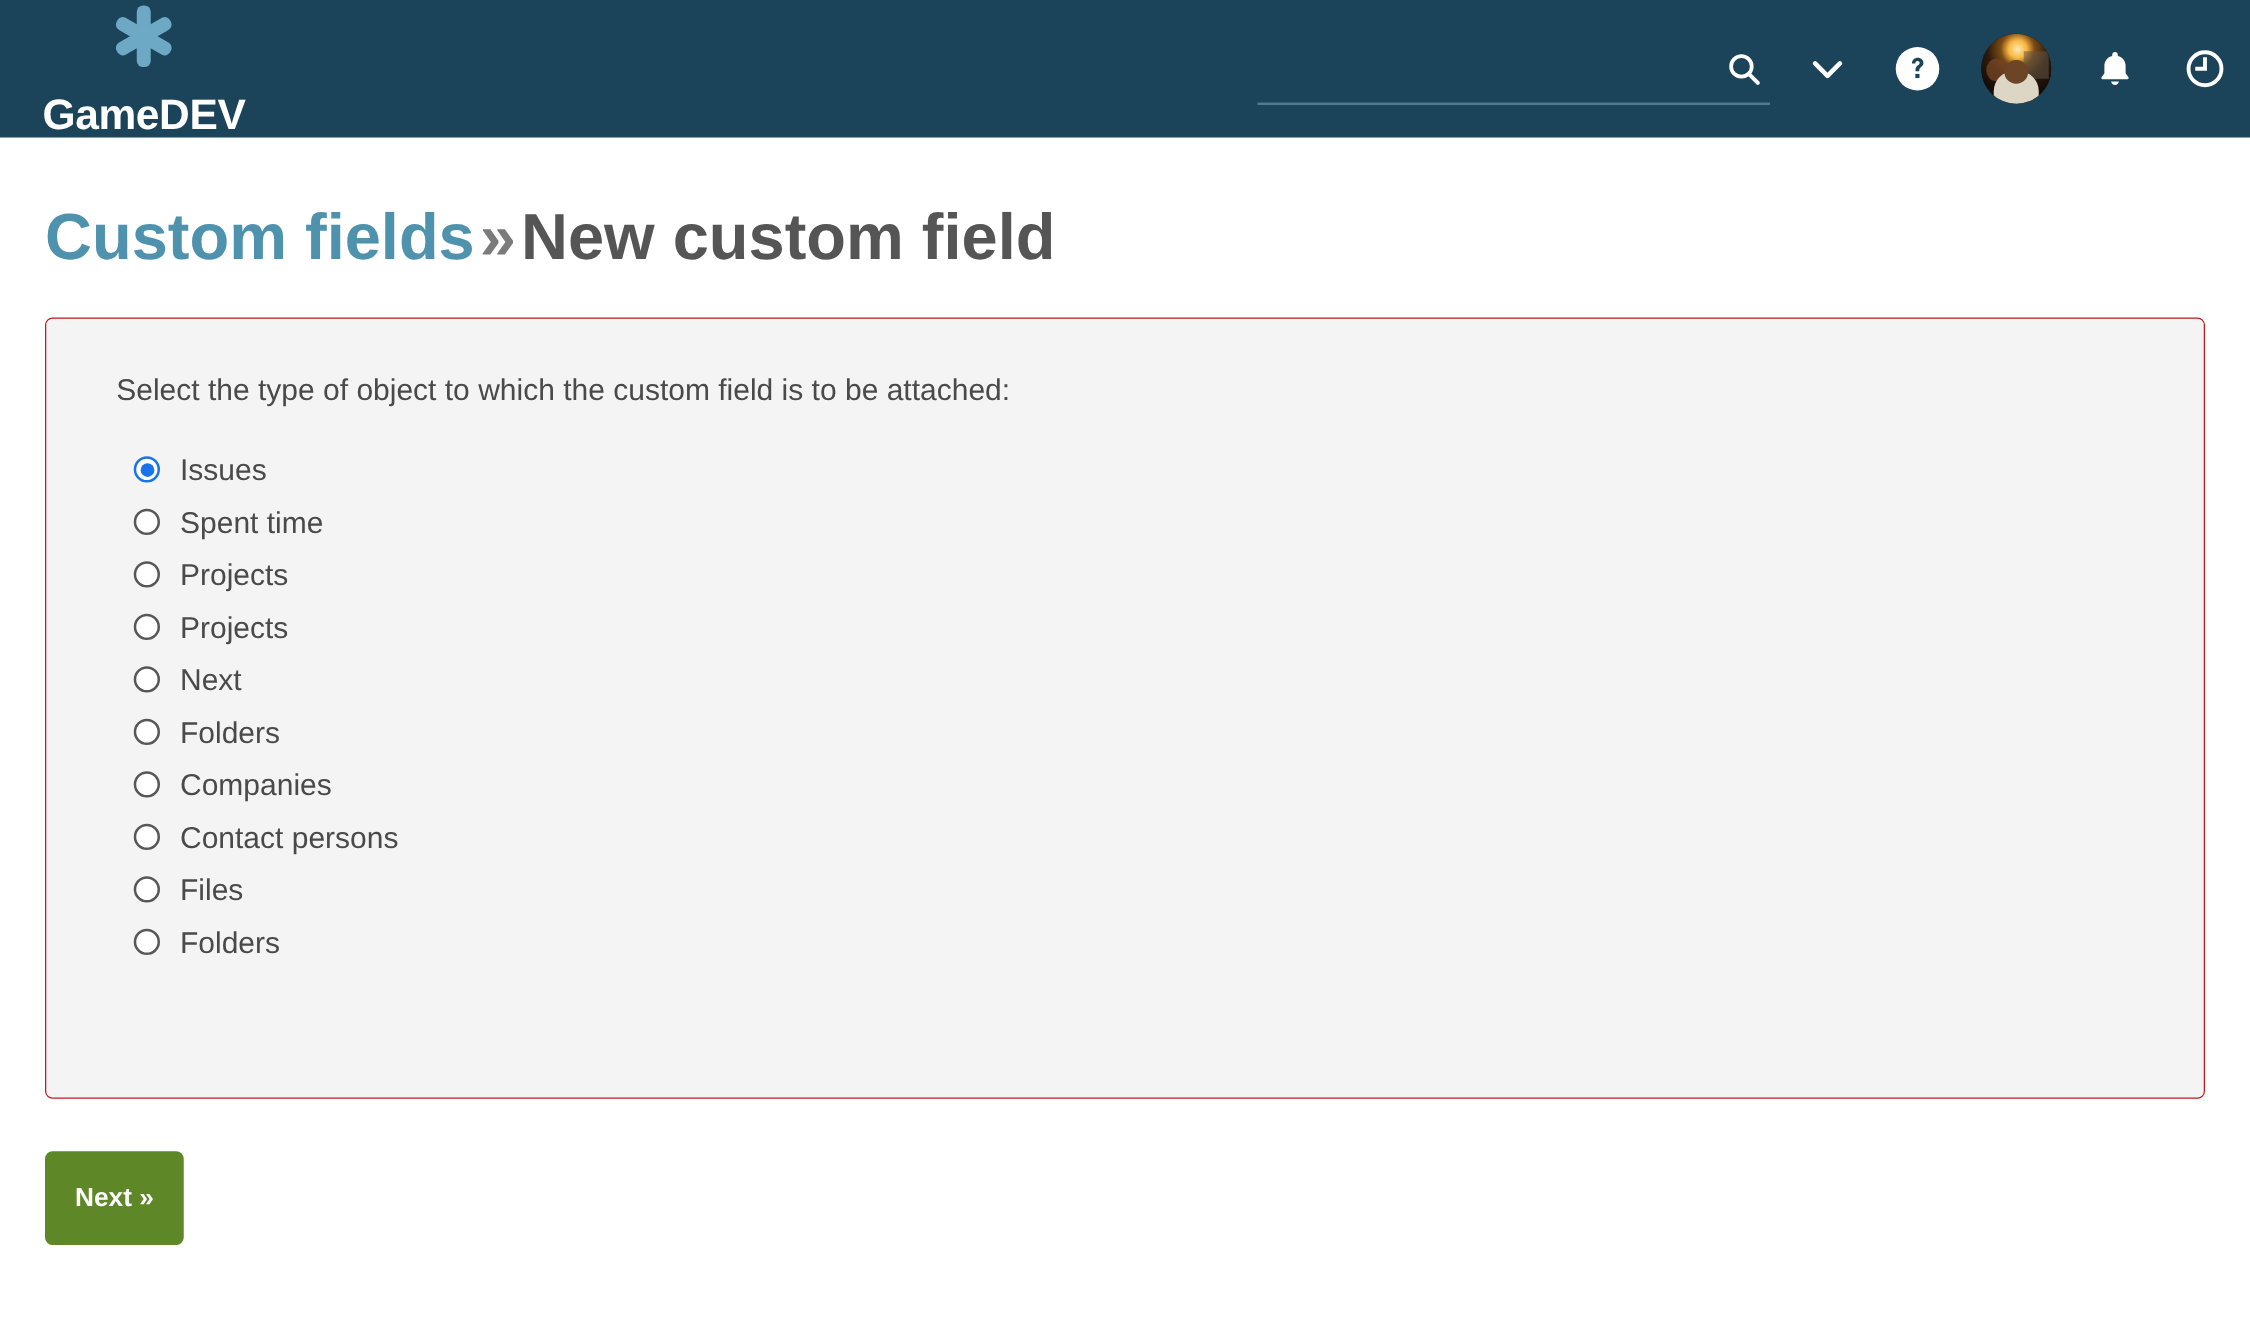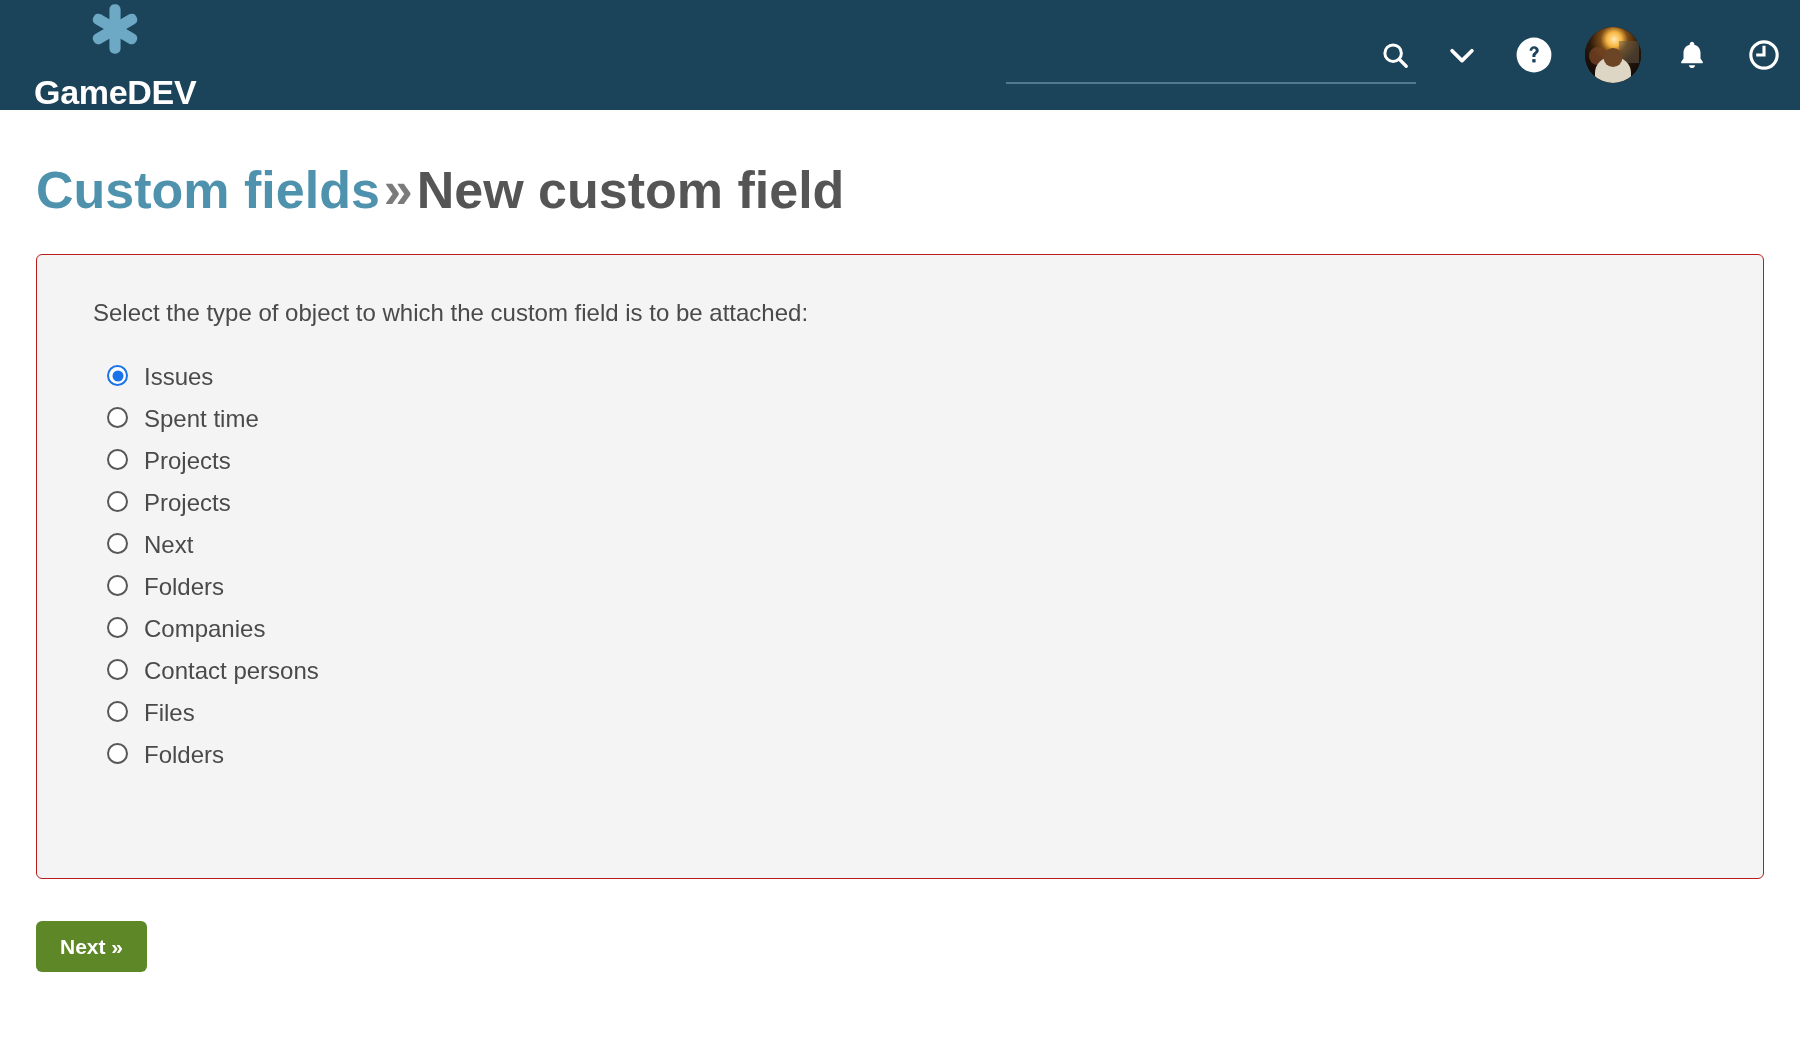--- a/index.html
+++ b/index.html
@@ -237,21 +237,21 @@
   .next-button {
     margin-top: 42px;
     display: inline-block;
     background: #5e8727;
     color: #ffffff;
     font-family: "Liberation Sans", sans-serif;
     font-size: 21px;
     font-weight: bold;
     border: none;
     border-radius: 6px;
-    padding: 14px 24px;
+    padding: 26px 24px;
     cursor: pointer;
     line-height: 1.1;
   }
 </style>
 </head>
 <body>
 
 <div class="topbar">
 
   <a class="brand" href="#">

